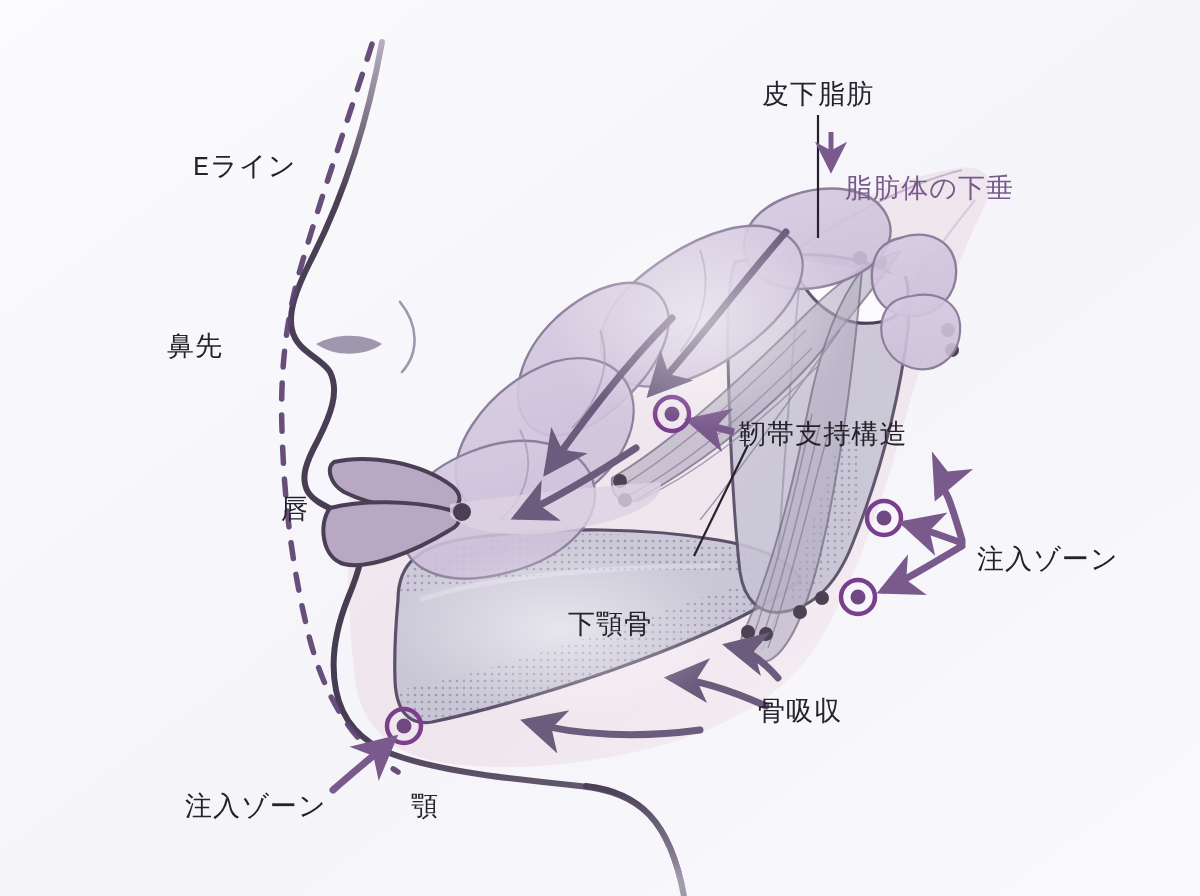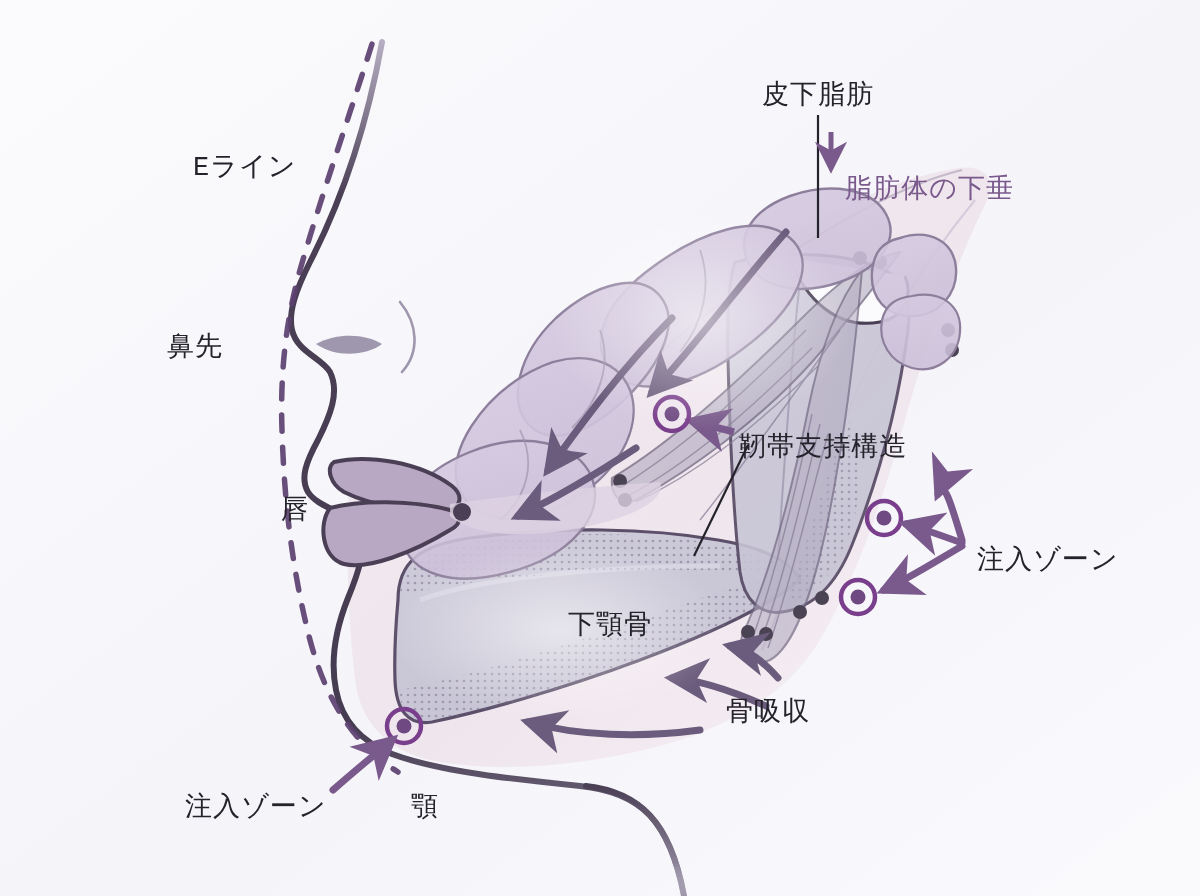--- a/index.html
+++ b/index.html
@@ -333,19 +333,19 @@
     <ellipse cx="700" cy="320" rx="150" ry="110" fill="url(#gGlow)"></ellipse>
     <ellipse cx="560" cy="630" rx="170" ry="90" fill="url(#gGlow)"></ellipse>
   </svg>
 
   <div class="lbl lbl-dark" style="left:193px; top:155px;">Eライン</div>
   <div class="lbl lbl-dark" style="left:167px; top:335px;">鼻先</div>
   <div class="lbl lbl-dark" style="left:281px; top:498px;">唇</div>
   <div class="lbl lbl-dark" style="left:411px; top:795px;">顎</div>
   <div class="lbl lbl-dark" style="left:185px; top:795px;">注入ゾーン</div>
   <div class="lbl lbl-dark" style="left:568px; top:613px;">下顎骨</div>
-  <div class="lbl lbl-dark" style="left:726px; top:700px;">骨吸収</div>
-  <div class="lbl lbl-dark" style="left:739px; top:435px;">靭帯支持構造</div>
+  <div class="lbl lbl-dark" style="left:758px; top:700px;">骨吸収</div>
+  <div class="lbl lbl-dark" style="left:739px; top:423px;">靭帯支持構造</div>
   <div class="lbl lbl-dark" style="left:762px; top:83px;">皮下脂肪</div>
   <div class="lbl lbl-purple" style="left:845px; top:133px;margin-top:44px;">脂肪体の下垂</div>
   <div class="lbl lbl-dark" style="left:977px; top:548px;">注入ゾーン</div>
 
 </div>
 
 </body></html>

